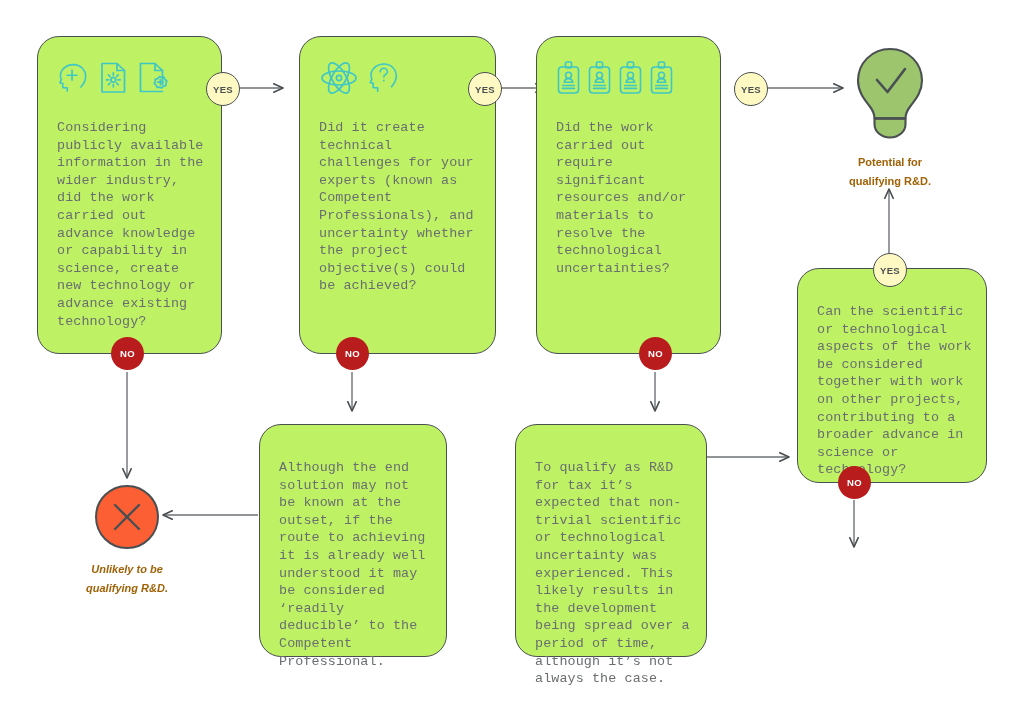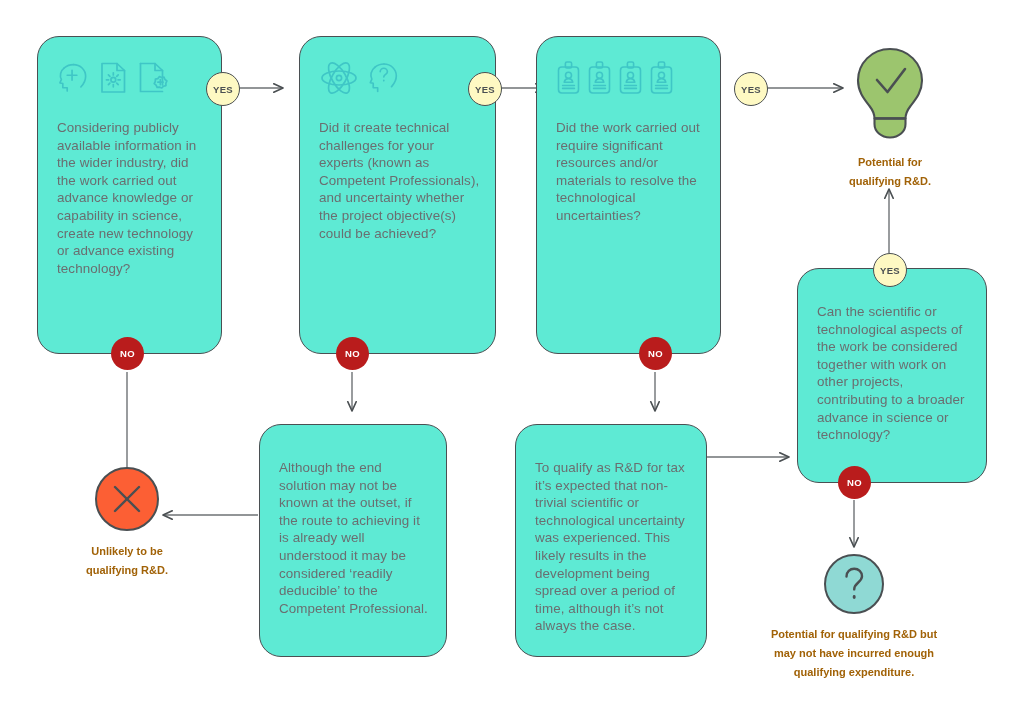--- a/index.html
+++ b/index.html
@@ -13,22 +13,23 @@
   }
   #stage{position:absolute;left:0;top:0;width:1024px;height:720px;}
   
   #wires{position:absolute;left:0;top:0;width:1024px;height:720px;z-index:1;}
   
   .qbox{
     position:absolute;
     box-sizing:border-box;
     border:1.6px solid #4a4f52;
     border-radius:22px;
-    background:#5eead4;
+    background:#bef264;
     z-index:2;
+    font-family:Liberation Mono, monospace;
   }
   .qbox .icons{
     position:absolute;left:19px;top:16px;right:12px;height:50px;
     display:flex;align-items:center;gap:8px;
   }
   .qbox .qtext{
     position:absolute;left:19px;right:14px;
     font-size:13.4px;
     line-height:17.6px;
     color:#6a6e70;
@@ -237,39 +238,26 @@
                  L58.5,73.5 C58.5,69 60,65.5 63.5,61 C68.5,54.5 75,47 75,35.5 C75,18.5 61.5,4 43,4 Z" fill="#9cc56e" stroke="#4a4f52" stroke-width="2.1" stroke-linejoin="round"></path>
         <path d="M27.5,73.5 L58.5,73.5 L58.5,79 C58.5,86.5 52,92.5 43,92.5 C34,92.5 27.5,86.5 27.5,79 Z" fill="#9cc56e" stroke="#4a4f52" stroke-width="2.1" stroke-linejoin="round"></path>
         <line x1="27.5" y1="73.5" x2="58.5" y2="73.5" stroke="#4a4f52" stroke-width="2.4"></line>
         <path d="M30,35 L40.5,47 L58,24" fill="none" stroke="#4a4f52" stroke-width="2.6" stroke-linecap="round" stroke-linejoin="round"></path>
       </svg>
     </div>
     <div class="caption">Potential for
 qualifying R&amp;D.</div>
   </div>
 
-  <div class="outcome" style="left:42px;top:466px;width:170px;">
+  <div class="outcome" style="left:42px;top:484px;width:170px;font-style:italic;">
     <div class="bulbwrap">
       <svg width="66" height="66" viewBox="0 0 66 66">
         <circle cx="33" cy="33" r="31" fill="#fc5f34" stroke="#4a4f52" stroke-width="2"></circle>
         <line x1="21" y1="21" x2="45" y2="45" stroke="#4a4f52" stroke-width="2.4" stroke-linecap="round"></line>
         <line x1="45" y1="21" x2="21" y2="45" stroke="#4a4f52" stroke-width="2.4" stroke-linecap="round"></line>
       </svg>
     </div>
     <div class="caption">Unlikely to be
 qualifying R&amp;D.</div>
   </div>
 
-  <div class="outcome" style="left:727px;top:553px;width:254px;">
-    <div class="bulbwrap">
-      <svg width="62" height="62" viewBox="0 0 62 62">
-        <circle cx="31" cy="31" r="29" fill="#8fd9d4" stroke="#4a4f52" stroke-width="2"></circle>
-        <path d="M23.5,23.5 C23.5,18.8 26.9,15.8 31.2,15.8 C35.6,15.8 39,18.8 39,23.3
-                 C39,29.5 31.2,29.6 31.2,36.4" fill="none" stroke="#4a4f52" stroke-width="2.4" stroke-linecap="round"></path>
-        <line x1="31.2" y1="43.5" x2="31.2" y2="44.6" stroke="#4a4f52" stroke-width="2.8" stroke-linecap="round"></line>
-      </svg>
-    </div>
-    <div class="caption">Potential for qualifying R&amp;D but
-may not have incurred enough
-qualifying expenditure.</div>
-  </div>
 
 </div>
 
 </body></html>

